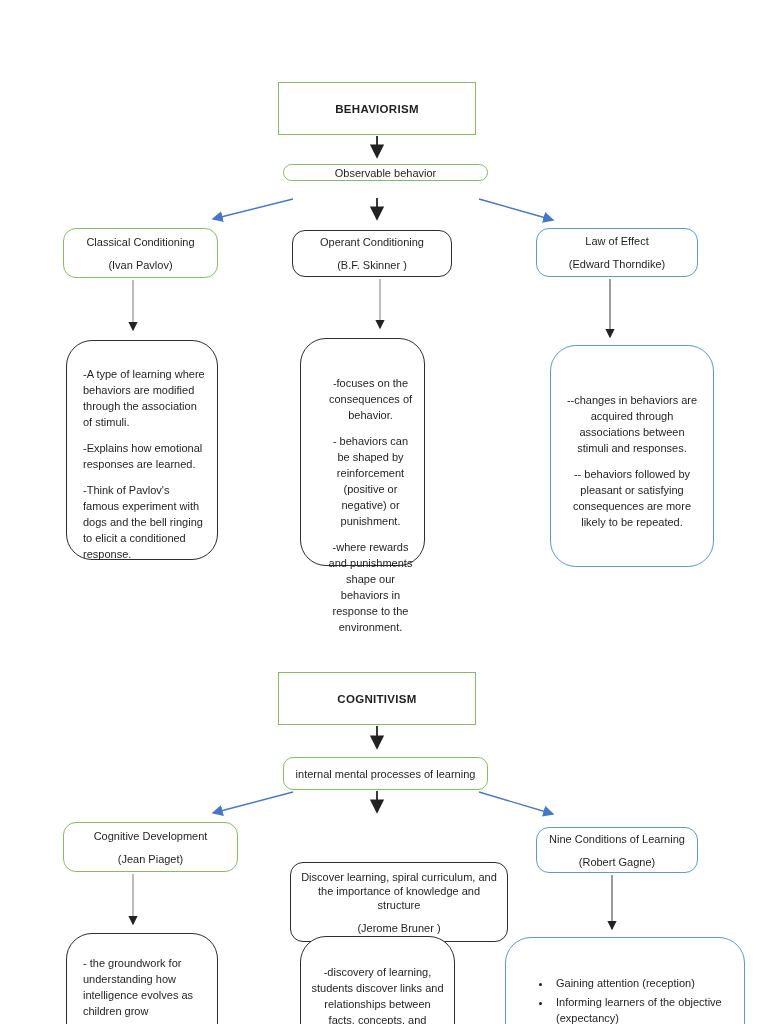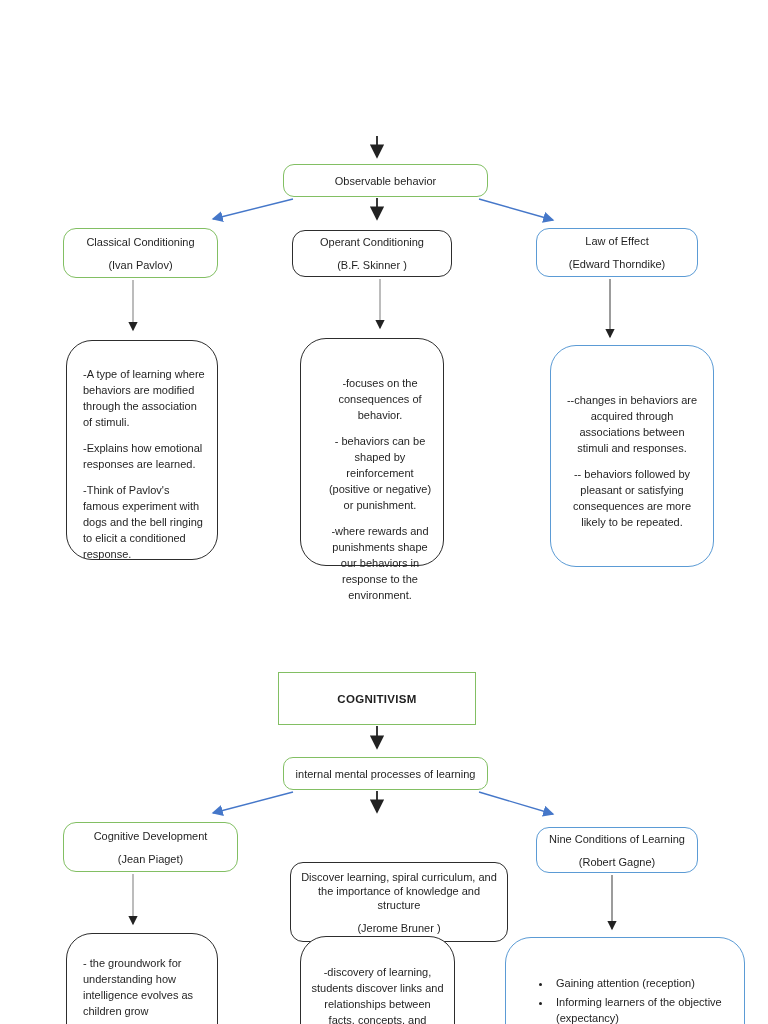--- a/index.html
+++ b/index.html
@@ -60,22 +60,25 @@
 
     <line x1="377" y1="726" x2="377" y2="748" stroke="#222222" stroke-width="1.8" marker-end="url(#mBlack)"></line>
     <line x1="377" y1="791" x2="377" y2="812" stroke="#222222" stroke-width="1.8" marker-end="url(#mBlack)"></line>
     <line x1="293" y1="792" x2="213" y2="813" stroke="#4577c9" stroke-width="1.4" marker-end="url(#mBlue)"></line>
     <line x1="479" y1="792" x2="553" y2="814" stroke="#4577c9" stroke-width="1.4" marker-end="url(#mBlue)"></line>
     <line x1="133" y1="874" x2="133" y2="924" stroke="#8f8f8f" stroke-width="1.2" marker-end="url(#mBlack)"></line>
     <line x1="385" y1="905" x2="385" y2="928" stroke="#5a5a5a" stroke-width="1.2" marker-end="url(#mBlack)"></line>
     <line x1="612" y1="875" x2="612" y2="929" stroke="#5a5a5a" stroke-width="1.2" marker-end="url(#mBlack)"></line>
   </svg>
 
+  <div class="box title-box" style="left:278px;top:82px;width:198px;height:53px;">
+    <span>BEHAVIORISM</span>
+  </div>
 
-  <div class="box pill" style="left:283px;top:164px;width:205px;height:33px;">
+  <div class="box pill" style="left:283px;top:164px;width:205px;height:17px;">
     <span>Observable behavior</span>
   </div>
 
   <div class="box node green" style="left:63px;top:228px;width:155px;height:50px;">
     <div>Classical Conditioning</div>
     <div class="author">(Ivan Pavlov)</div>
   </div>
 
   <div class="box node black" style="left:292px;top:230px;width:160px;height:47px;">
     <div>Operant Conditioning</div>
@@ -86,21 +89,21 @@
     <div>Law of Effect</div>
     <div class="author">(Edward Thorndike)</div>
   </div>
 
   <div class="box desc black left-align" style="left:66px;top:340px;width:152px;height:220px;padding:25px 10px 0 16px;">
     <p>-A type of learning where behaviors are modified through the association of stimuli.</p>
     <p>-Explains how emotional responses are learned.</p>
     <p>-Think of Pavlov's famous experiment with dogs and the bell ringing to elicit a conditioned response.</p>
   </div>
 
-  <div class="box desc black" style="left:300px;top:338px;width:144px;height:228px;padding:36px 10px 0 26px;">
+  <div class="box desc black" style="left:300px;top:338px;width:125px;height:228px;padding:36px 10px 0 26px;">
     <p>-focuses on the consequences of behavior.</p>
     <p>- behaviors can be shaped by reinforcement (positive or negative) or punishment.</p>
     <p>-where rewards and punishments shape our behaviors in response to the environment.</p>
   </div>
 
   <div class="box desc blue" style="left:550px;top:345px;width:164px;height:222px;padding:46px 12px 0 12px;">
     <p>--changes in behaviors are acquired through associations between stimuli and responses.</p>
     <p>-- behaviors followed by pleasant or satisfying consequences are more likely to be repeated.</p>
   </div>
 

